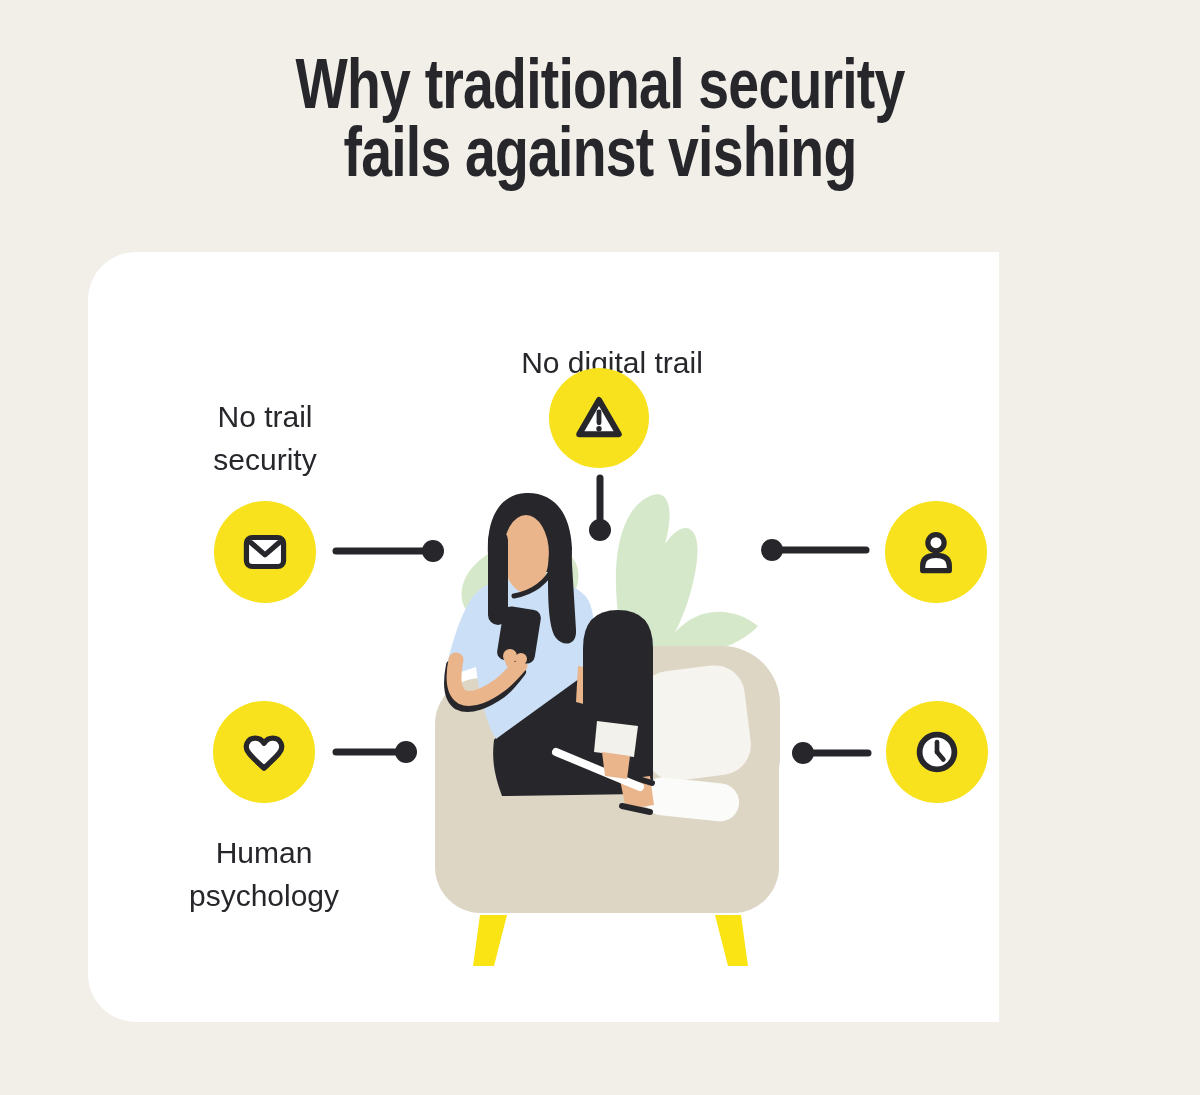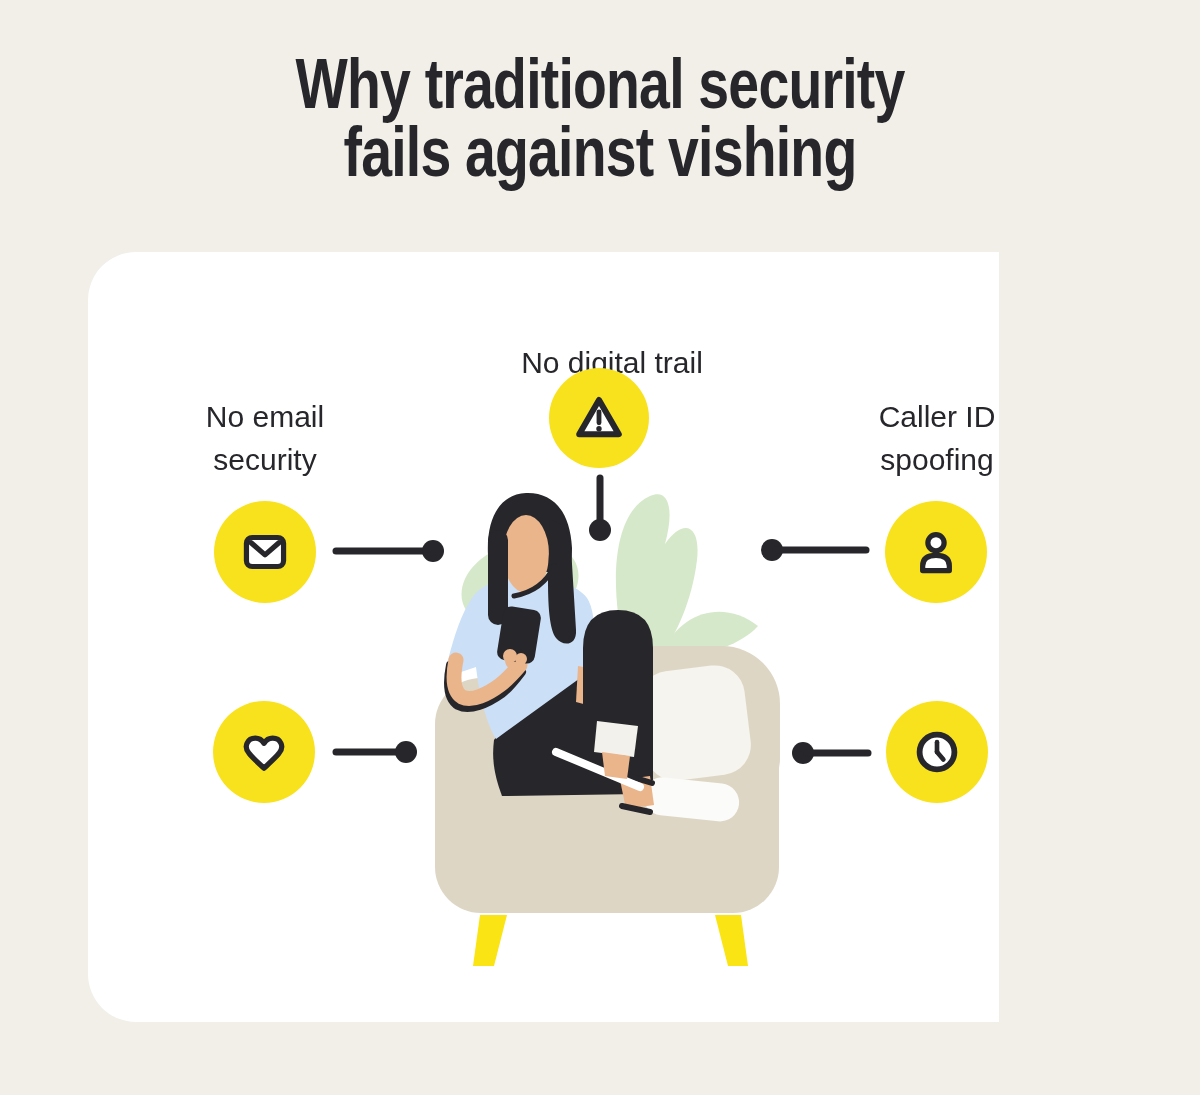--- a/index.html
+++ b/index.html
@@ -35,26 +35,26 @@
 <div class="page">
 
   <h1 class="title"><span>Why traditional security</span><br><span>fails against vishing</span></h1>
 
   <div class="card"></div>
 
   <div class="item-label" style="left:462px; top:305px;margin-top:36px;">
     <span>No digital trail</span>
   </div>
   <div class="item-label" style="left:115px; top:395px;">
-    <span>No email</span><br>
+    <span>No trail</span><br>
     <span>security</span>
   </div>
-  <div class="item-label" style="left:787px; top:395px;">
-    <span>Caller ID</span><br>
-    <span>spoofing</span>
+  <div class="item-label" style="left:114px; top:831px;">
+    <span>Human</span><br>
+    <span>psychology</span>
   </div>
 
   <svg class="overlay" style="left:410px; top:460px;" width="400" height="560" viewBox="0 0 400 560" role="img" aria-label="Woman with long dark hair sitting in a beige armchair with yellow legs, looking at her smartphone, light green plant leaves behind the chair">
     <g>
       <ellipse cx="110" cy="125" rx="60" ry="42" fill="#D6E8CA" transform="rotate(-18 110 125)"></ellipse>
       <path d="M215,192 C198,120 204,52 240,36 C260,27 264,52 255,84 C273,58 291,64 287,100 C282,142 265,176 253,192 Z" fill="#D6E8CA"></path>
       <path d="M252,192 C272,150 315,140 348,166 C326,190 284,198 252,192 Z" fill="#D6E8CA"></path>
     </g>
     <g>
       <rect x="150" y="186" width="220" height="170" rx="58" fill="#DED6C5"></rect>

